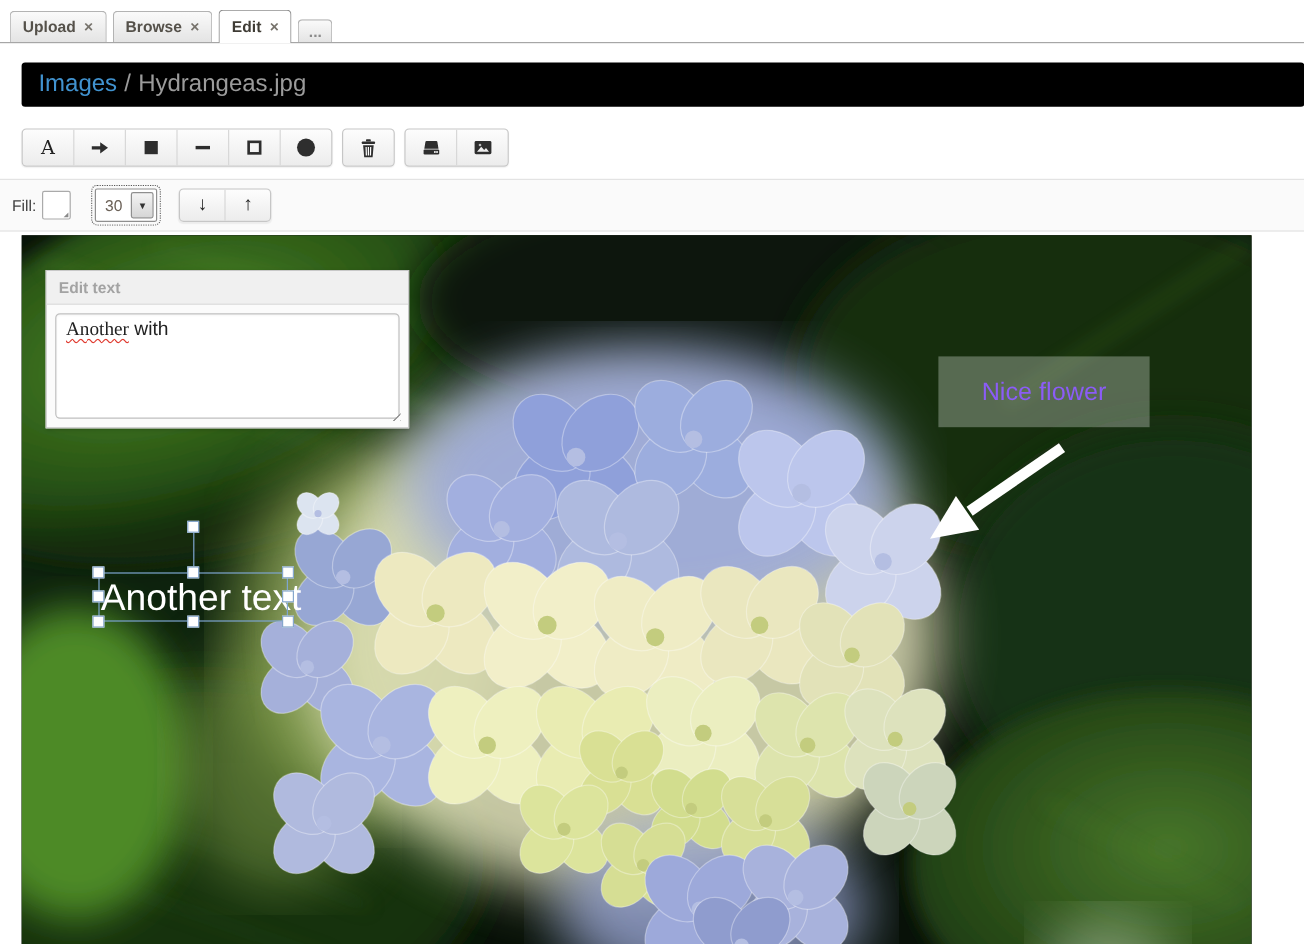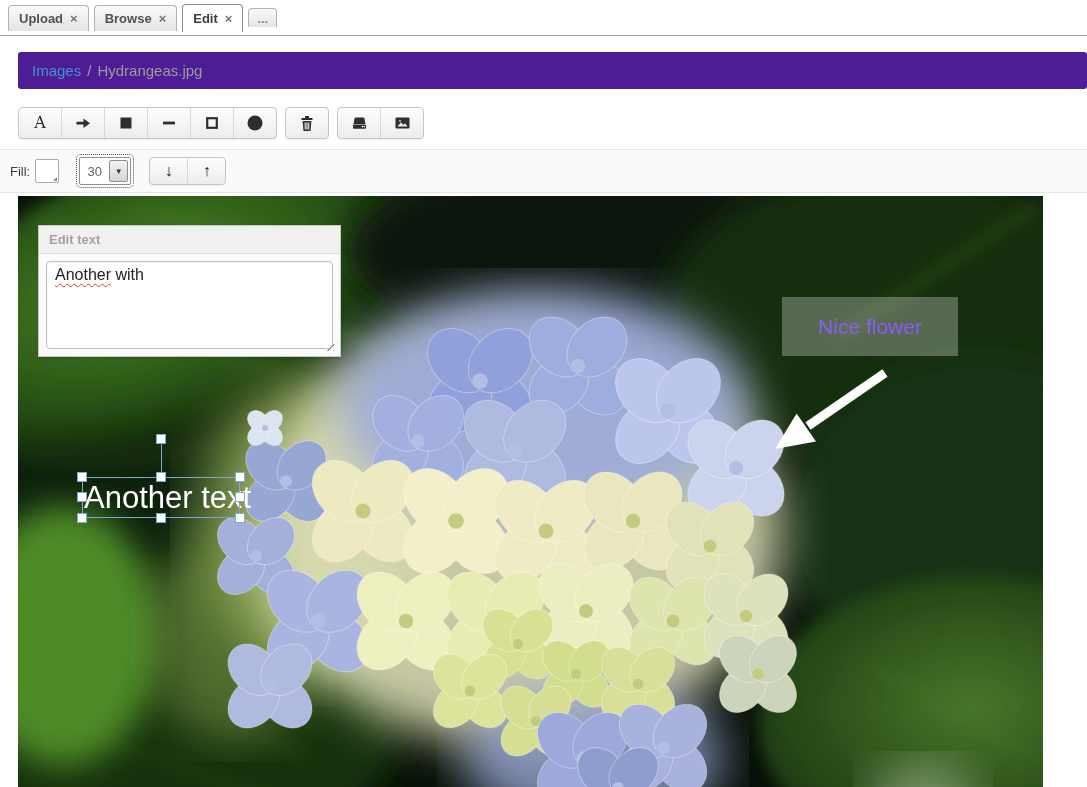--- a/index.html
+++ b/index.html
@@ -1,35 +1,35 @@
 <!DOCTYPE html>
 <html><head>
 <meta charset="utf-8">
 <style>
   html,body{margin:0;padding:0;background:#fff;}
   body{width:1087px;height:787px;position:relative;overflow:hidden;
        font-family:"Liberation Sans",sans-serif;-webkit-font-smoothing:antialiased;}
 
   
   .tabbar{position:absolute;top:0;left:0;width:1087px;height:36px;
-          display:flex;align-items:center;padding-left:8px;box-sizing:border-box;
+          display:flex;align-items:flex-end;padding-left:8px;box-sizing:border-box;
           border-bottom:1px solid #a6a6a6;}
   .tab{display:flex;align-items:center;gap:7px;height:25px;padding:0 10px;
        margin-right:5px;border:1px solid #b3b3b3;border-bottom:none;
        border-radius:4px 4px 0 0;background:linear-gradient(#fafafa,#e4e4e4);
        font-size:13px;font-weight:bold;color:#55514a;cursor:pointer;position:relative;}
   .tab .x{font-weight:bold;color:#77736c;font-size:13px;}
   .tab.active{background:#fff;border-color:#8f8f8f;height:27px;margin-bottom:-1px;
               z-index:3;color:#3f3c35;}
   .tab.more{height:18px;padding:0 8px;color:#8a8a8a;}
 
   
   .breadcrumb{position:absolute;top:52px;left:18px;right:0;height:37px;
-              background:#4c1d95;border-radius:3px;display:flex;align-items:center;
-              padding-left:14px;font-size:15px;color:#9b9b9b;gap:6px;}
+              background:#000000;border-radius:3px;display:flex;align-items:center;
+              padding-left:14px;font-size:20px;color:#9b9b9b;gap:6px;}
   .breadcrumb .link{color:#4193d0;cursor:pointer;}
 
   
   .toolbar1{position:absolute;top:107px;left:18px;height:32px;display:flex;gap:8px;}
   .btn-group{display:flex;border:1px solid #c6c6c6;border-radius:4px;overflow:hidden;
              background:linear-gradient(#fdfdfd,#ececec);box-shadow:0 1px 1px rgba(0,0,0,.06);}
   .tbtn{width:42px;height:30px;display:flex;align-items:center;justify-content:center;
         border-right:1px solid #d8d8d8;cursor:pointer;}
   .tbtn:last-child{border-right:none;}
   .tbtn svg{display:block;}
@@ -67,21 +67,21 @@
   
   .edit-panel{position:absolute;left:20px;top:29px;width:301px;background:#fbfbfb;
               border:1px solid #c8c8c8;box-shadow:0 1px 3px rgba(0,0,0,.18);}
   .edit-panel .hdr{height:27px;line-height:27px;background:#f0f0f0;border-bottom:1px solid #ddd;
                    padding-left:10px;font-size:13px;font-weight:bold;color:#a3a3a3;}
   .edit-panel .body{padding:7px;position:relative;}
   .edit-panel .ta{height:78px;border:1px solid #bfbfbf;border-radius:4px;background:#fff;
                   padding:4px 8px;font-size:16px;color:#222;cursor:text;
                   box-shadow:inset 0 1px 2px rgba(0,0,0,.05);}
   .misspelled{text-decoration:underline wavy #e03c31;text-decoration-thickness:1px;
-              text-underline-offset:3px;}
+              text-underline-offset:3px;font-family:Liberation Serif, serif;}
   .resize-handle{position:absolute;right:6px;bottom:5px;width:11px;height:11px;cursor:nwse-resize;
                  background:repeating-linear-gradient(-45deg,#9a9a9a 0 1px,transparent 1px 4px);
                  clip-path:polygon(100% 0,100% 100%,0 100%);}
 
   
   .sel-text{position:absolute;left:66px;top:282px;font-size:31px;line-height:39px;color:#fff;
             white-space:nowrap;cursor:move;}
   .sel{position:absolute;left:64px;top:281px;width:158px;height:41px;
        border:1px solid #7ea6d0;box-sizing:border-box;}
   .handle{position:absolute;width:10px;height:10px;background:#fff;border:1px solid #86a7cc;

